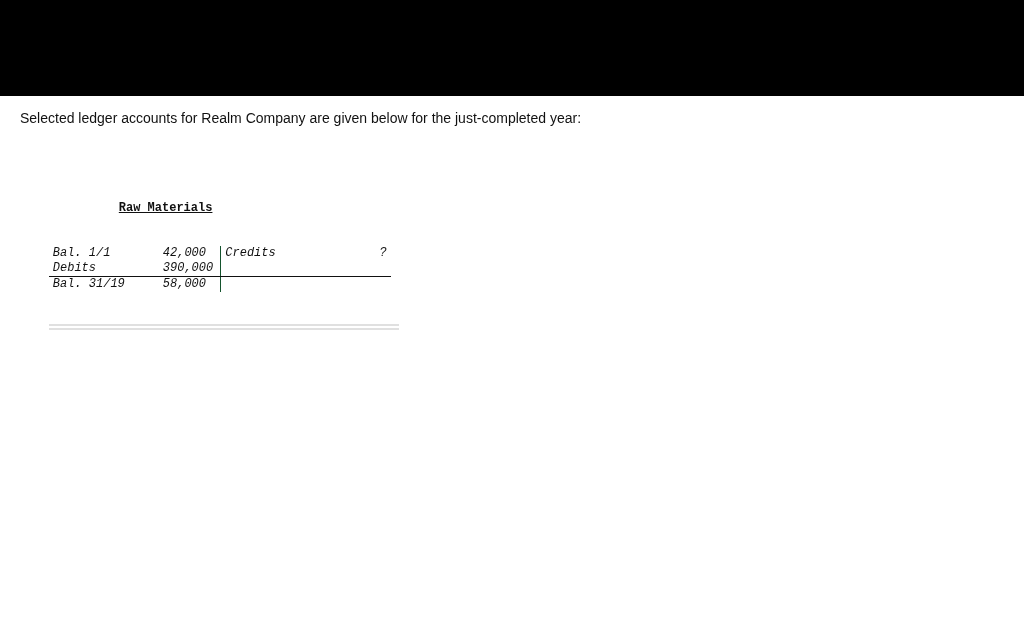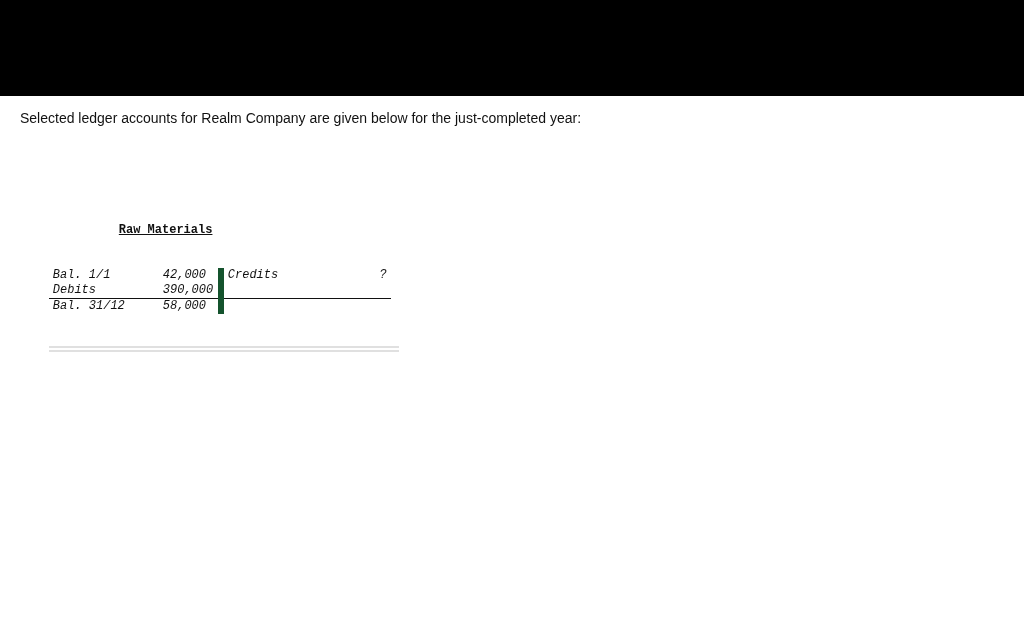--- a/index.html
+++ b/index.html
@@ -15,21 +15,21 @@
     height: 96px;
     width: 100%;
   }
   .content {
     padding: 14px 20px 20px 20px;
     font-size: 13px;
     color: #111;
   }
   .intro {
     font-size: 14px;
-    margin-bottom: 22px;
+    margin-bottom: 0;
   }
   .mono {
     font-family: "Courier New", Courier, monospace;
     font-size: 12px;
     white-space: pre;
     line-height: 1.25;
   }
   .taccount {
     margin-bottom: 20px;
     display: inline-block;
@@ -42,21 +42,21 @@
   table.t {
     border-collapse: collapse;
     font-style: italic;
   }
   table.t td {
     padding: 0 4px;
     vertical-align: top;
   }
   td.lab { min-width: 110px; }
   td.amt { text-align: left; min-width: 62px; }
-  td.midb { border-left: 6px solid #14532d; }
+  td.midb { border-left: 1px solid #14532d; }
   td.rlab { min-width: 90px; padding-left: 6px; }
   td.ramt { text-align: right; min-width: 80px; }
   .ul { border-bottom: 1px solid #111; }
   .shadow-row {
     border-bottom: 2px solid rgba(0,0,0,0.12);
     border-top: 2px solid rgba(0,0,0,0.12);
     padding: 1px 0;
     margin-top: 2px;
     margin-bottom: 2px;
   }
@@ -81,21 +81,21 @@
           <td class="midb rlab"><span>Credits</span></td>
           <td class="ramt"><span>?</span></td>
         </tr>
         <tr>
           <td class="lab ul"><span>Debits</span></td>
           <td class="amt ul"><span>390,000</span></td>
           <td class="midb rlab ul"></td>
           <td class="ramt ul"></td>
         </tr>
         <tr>
-          <td class="lab"><span>Bal. 31/12</span></td>
+          <td class="lab"><span>Bal. 31/19</span></td>
           <td class="amt"><span>58,000</span></td>
           <td class="midb rlab"></td>
           <td class="ramt"></td>
         </tr>
       </tbody></table>
       <div class="shadow-row" style="width:350px;"></div>
     </div>
     <br>
 
     

